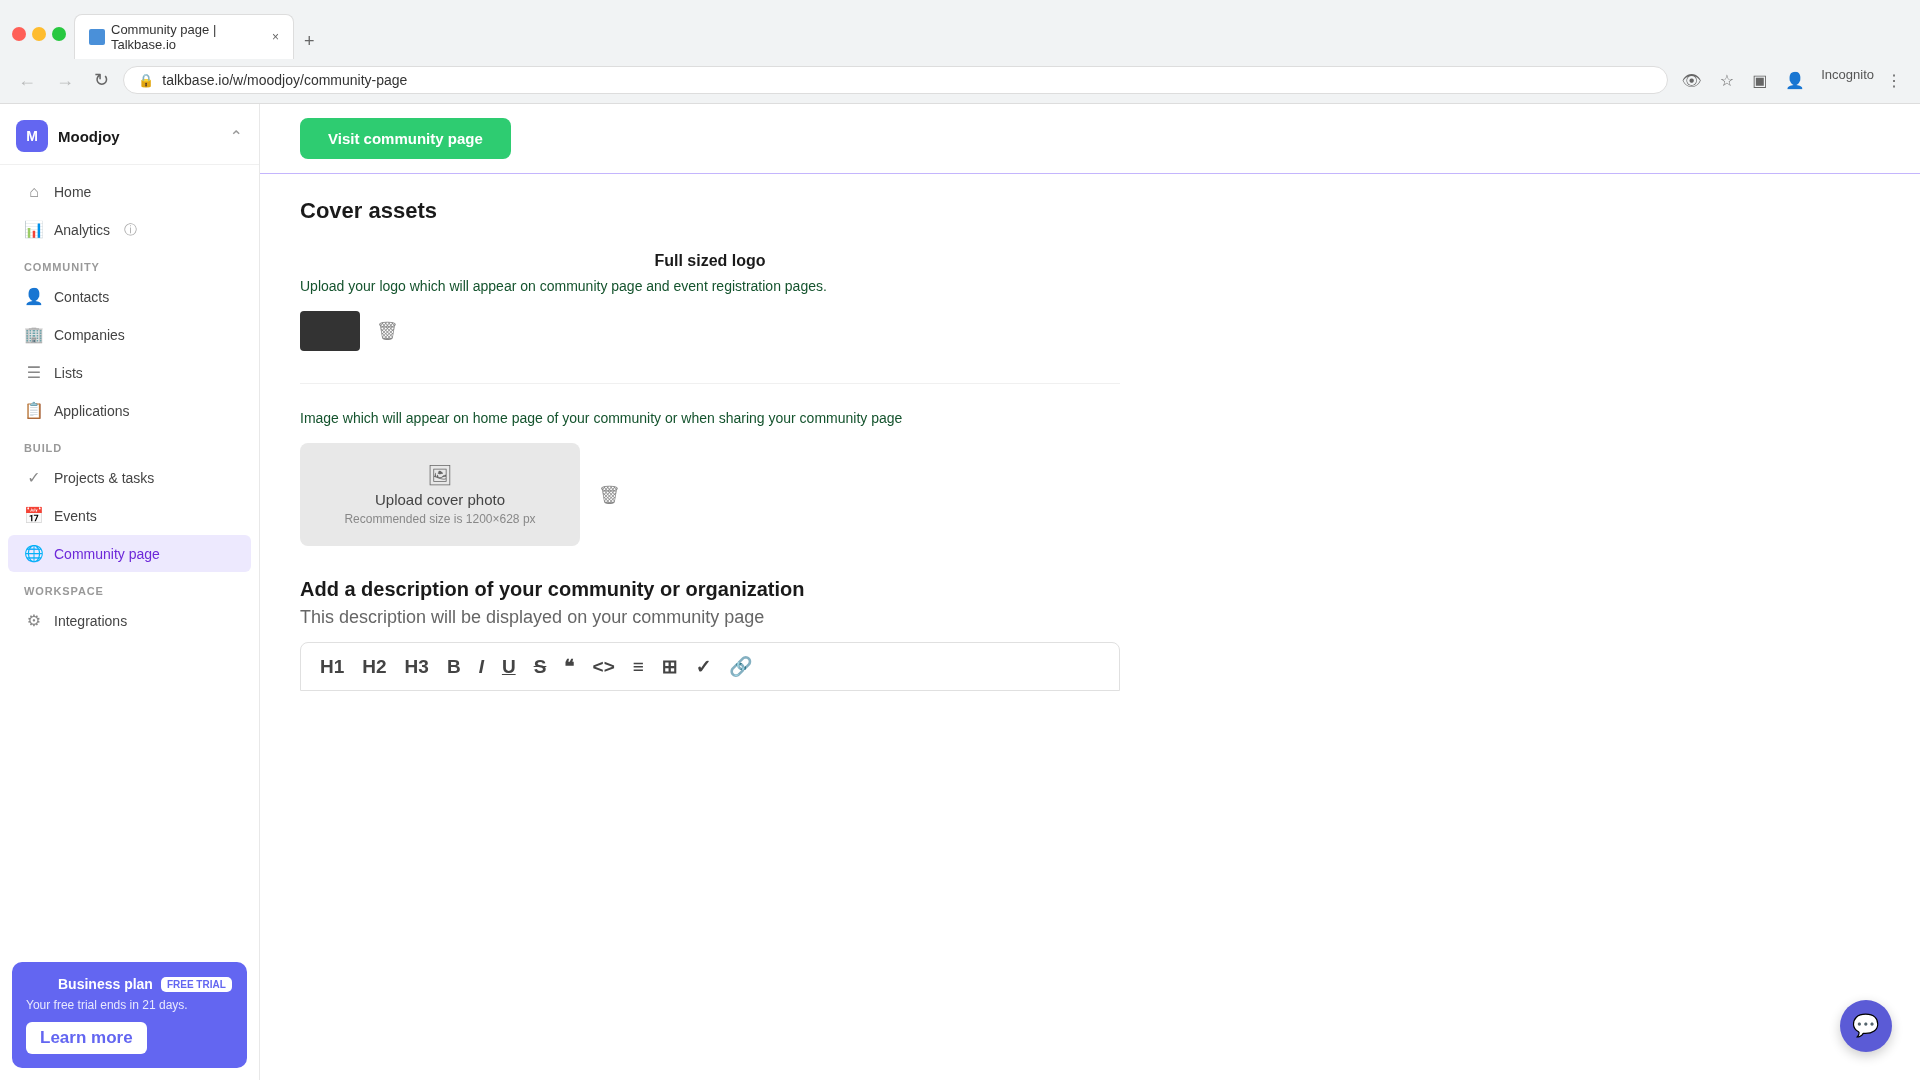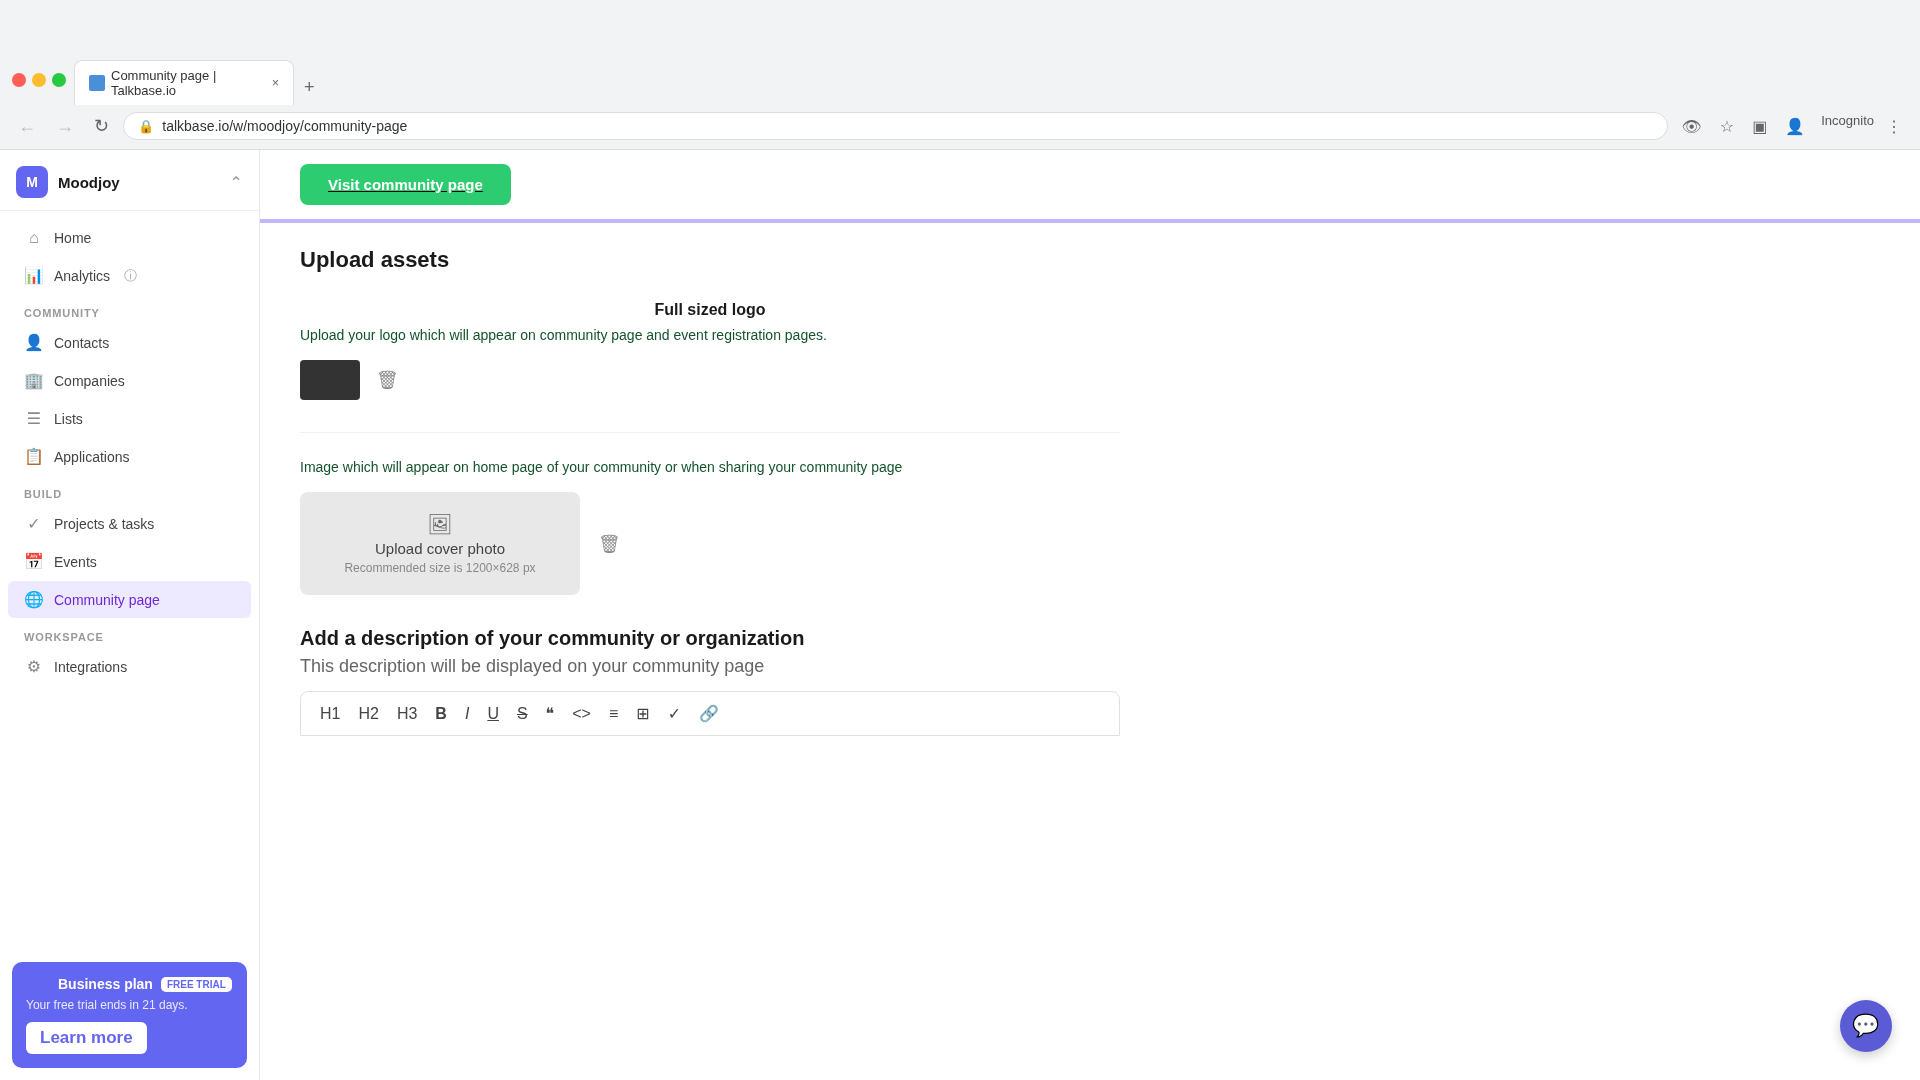--- a/index.html
+++ b/index.html
@@ -1,20 +1,20 @@
 <!DOCTYPE html>
 <html><head>
   <meta charset="utf-8">
   <style>
     * { box-sizing: border-box; margin: 0; padding: 0; }
     body { font-family: -apple-system, BlinkMacSystemFont, 'Segoe UI', sans-serif; background: #f5f5f5; display: flex; flex-direction: column; height: 100vh; overflow: hidden; }
 
     
     .browser-chrome { background: #f1f3f4; border-bottom: 1px solid #ddd; flex-shrink: 0; }
-    .browser-titlebar { display: flex; padding: 8px 12px 0; gap: 8px; margin-top: 46px; }
+    .browser-titlebar { display: flex; padding: 8px 12px 0; gap: 8px; }
     .browser-controls { display: flex; gap: 6px; align-items: center; }
     .browser-btn { width: 14px; height: 14px; border-radius: 50%; border: none; cursor: pointer; }
     .browser-btn.close { background: #ff5f57; }
     .browser-btn.min { background: #febc2e; }
     .browser-btn.max { background: #28c840; }
     .tab-bar { display: flex; align-items: flex-end; gap: 0; margin-top: 6px; }
     .tab { display: flex; align-items: center; gap: 6px; padding: 7px 14px; background: white; border-radius: 8px 8px 0 0; font-size: 13px; color: #333; cursor: pointer; border: 1px solid #ddd; border-bottom: none; max-width: 220px; }
     .tab .tab-favicon { width: 16px; height: 16px; background: #4a90d9; border-radius: 2px; flex-shrink: 0; }
     .tab .tab-close { margin-left: auto; color: #666; font-size: 12px; cursor: pointer; }
     .tab-new { padding: 7px 10px; font-size: 18px; color: #666; cursor: pointer; }
@@ -48,21 +48,21 @@
     .sidebar-footer { margin-top: auto; padding: 12px; }
     .business-plan-card { background: #6366f1; border-radius: 10px; padding: 14px; color: white; }
     .plan-header { display: flex; align-items: center; gap: 8px; margin-bottom: 6px; }
     .plan-title { font-weight: 700; font-size: 14px; padding-left: 32px; }
     .free-trial-badge { background: white; color: #6366f1; font-size: 10px; font-weight: 700; padding: 2px 6px; border-radius: 5px; }
     .plan-desc { font-size: 12px; color: rgba(255,255,255,0.85); margin-bottom: 10px; }
     .learn-more-btn { background: white; color: #6366f1; border: none; padding: 6px 14px; border-radius: 6px; font-size: 17px; font-weight: 600; cursor: pointer; }
 
     
     .main-content { flex: 1; overflow-y: auto; background: white; }
-    .top-banner { padding: 14px 40px; border-bottom: 4px solid #c4b5fd; display: flex; align-items: center; text-decoration: underline; }
+    .top-banner { padding: 14px 40px; border-bottom: 1px solid #c4b5fd; display: flex; align-items: center; }
     .visit-btn { background: #2ecc71; color: white; border: none; padding: 12px 28px; border-radius: 8px; font-size: 15px; font-weight: 600; cursor: pointer; }
 
     .content-area { padding: 24px 40px; max-width: 900px; }
     .section-title { font-size: 22px; font-weight: 700; color: #1a1a1a; margin-bottom: 28px; }
 
     .field-block { margin-bottom: 32px; }
     .field-label { font-size: 16px; font-weight: 600; color: #1a1a1a; margin-bottom: 6px; text-align: center; }
     .field-desc { font-size: 14px; color: #14532d; margin-bottom: 14px; line-height: 1.5; }
 
     .logo-row { display: flex; align-items: center; gap: 12px; }
@@ -74,21 +74,21 @@
     .upload-area { display: flex; align-items: center; gap: 14px; }
     .upload-box { background: #e8e8e8; border-radius: 8px; padding: 20px 40px; text-align: center; cursor: pointer; min-width: 280px; }
     .upload-icon { font-size: 20px; color: #666; margin-bottom: 4px; }
     .upload-label { font-size: 15px; font-weight: 500; color: #444; margin-bottom: 4px; }
     .upload-hint { font-size: 12px; color: #888; }
 
     .section-desc-title { font-size: 20px; font-weight: 700; color: #1a1a1a; margin-bottom: 6px; }
     .section-desc-sub { font-size: 18px; color: #666; margin-bottom: 14px; }
 
     .editor-toolbar { display: flex; align-items: center; gap: 4px; border: 1px solid #e0e0e0; border-radius: 8px 8px 0 0; padding: 8px 12px; background: white; flex-wrap: wrap; }
-    .editor-btn { background: none; border: none; color: #444; font-size: 16px; font-weight: 400; cursor: pointer; padding: 4px 7px; border-radius: 4px; }
+    .editor-btn { background: none; border: none; color: #444; font-size: 19px; font-weight: 700; cursor: pointer; padding: 4px 7px; border-radius: 4px; }
 
     
     .chat-fab { position: fixed; bottom: 28px; right: 28px; width: 52px; height: 52px; background: #5b5bd6; border-radius: 50%; display: flex; align-items: center; justify-content: center; color: white; font-size: 22px; cursor: pointer; box-shadow: 0 4px 12px rgba(0,0,0,0.2); }
   </style>
 </head>
 <body>
 
 <div class="browser-chrome">
   <div class="browser-titlebar">
     <div class="browser-controls">
@@ -199,21 +199,21 @@
       </div>
     </div>
   </nav>
 
   <main class="main-content">
     <div class="top-banner">
       <button class="visit-btn">Visit community page</button>
     </div>
 
     <div class="content-area">
-      <h2 class="section-title">Upload assets</h2>
+      <h2 class="section-title">Cover assets</h2>
 
       <div class="field-block">
         <div class="field-label">Full sized logo</div>
         <p class="field-desc">Upload your logo which will appear on community page and event registration pages.</p>
         <div class="logo-row">
           <div class="logo-preview"></div>
           <button class="delete-btn">🗑</button>
         </div>
       </div>
 

